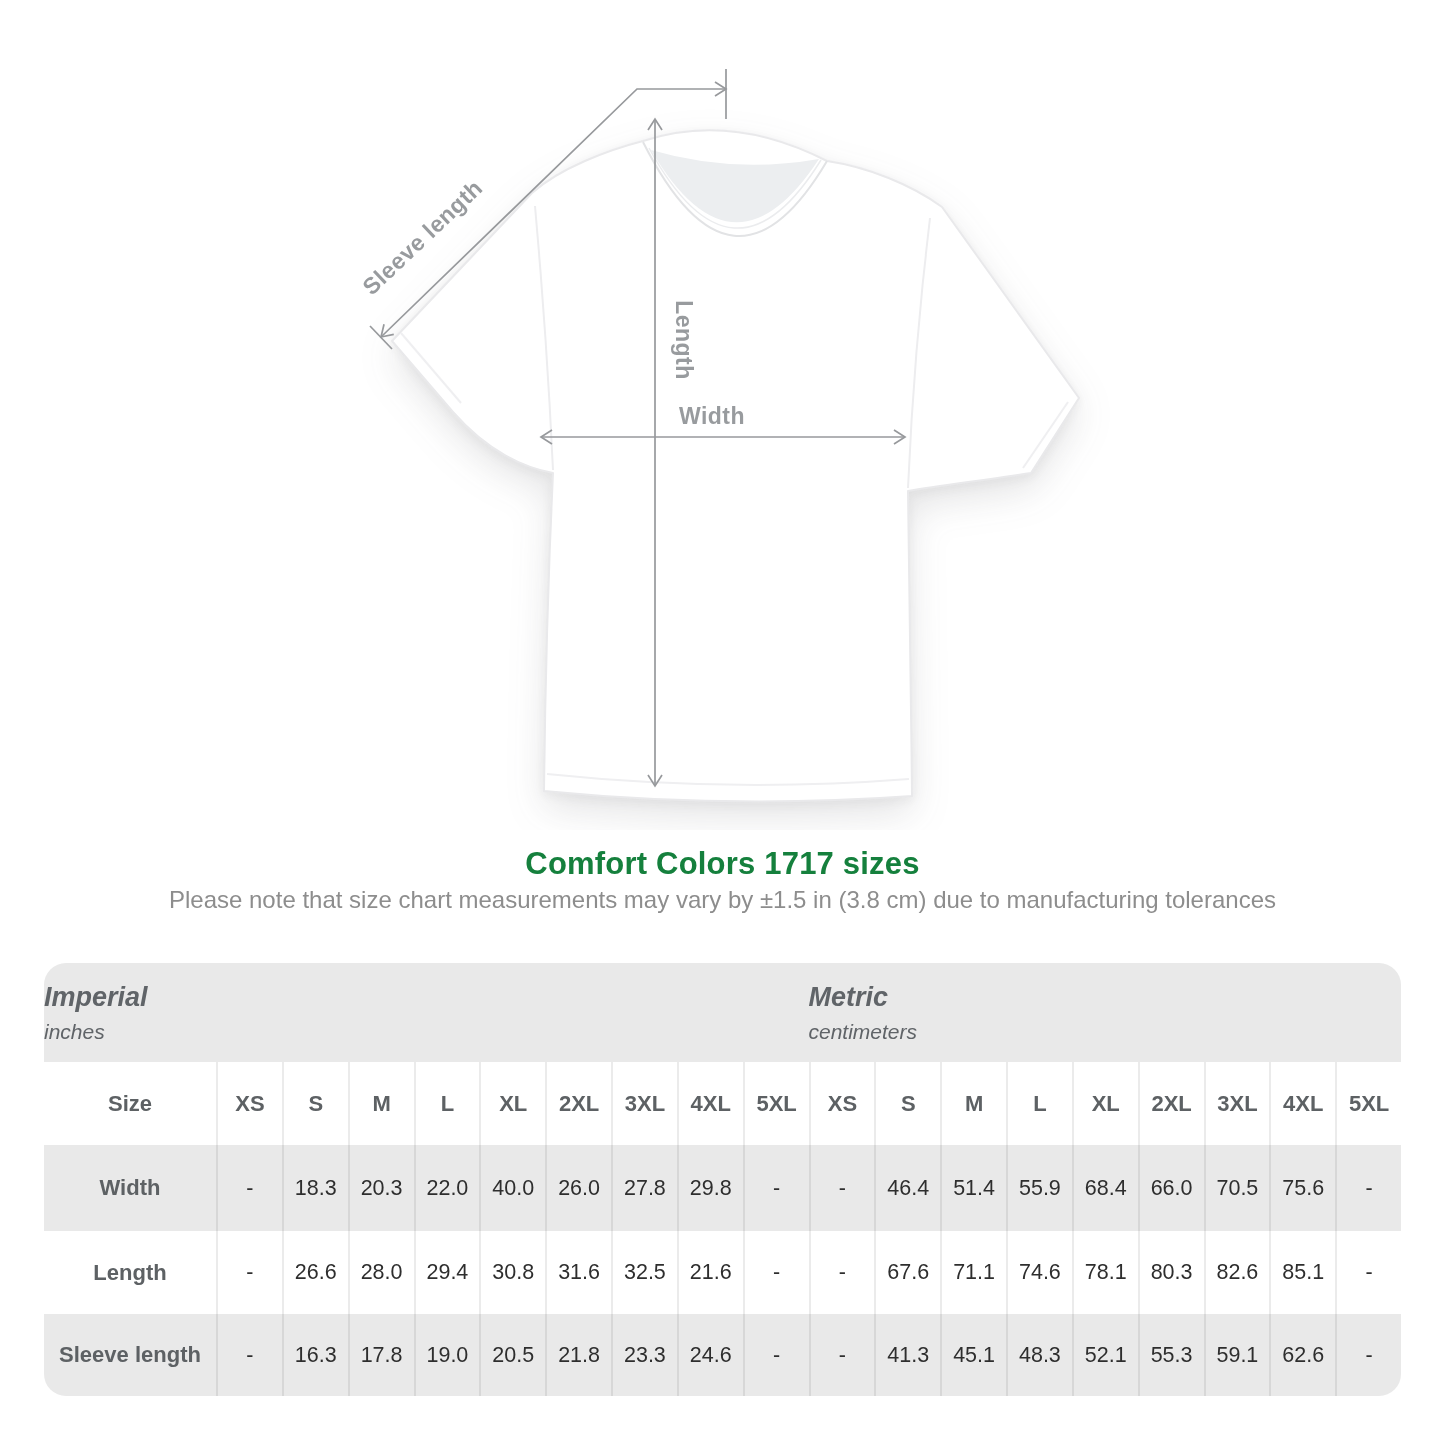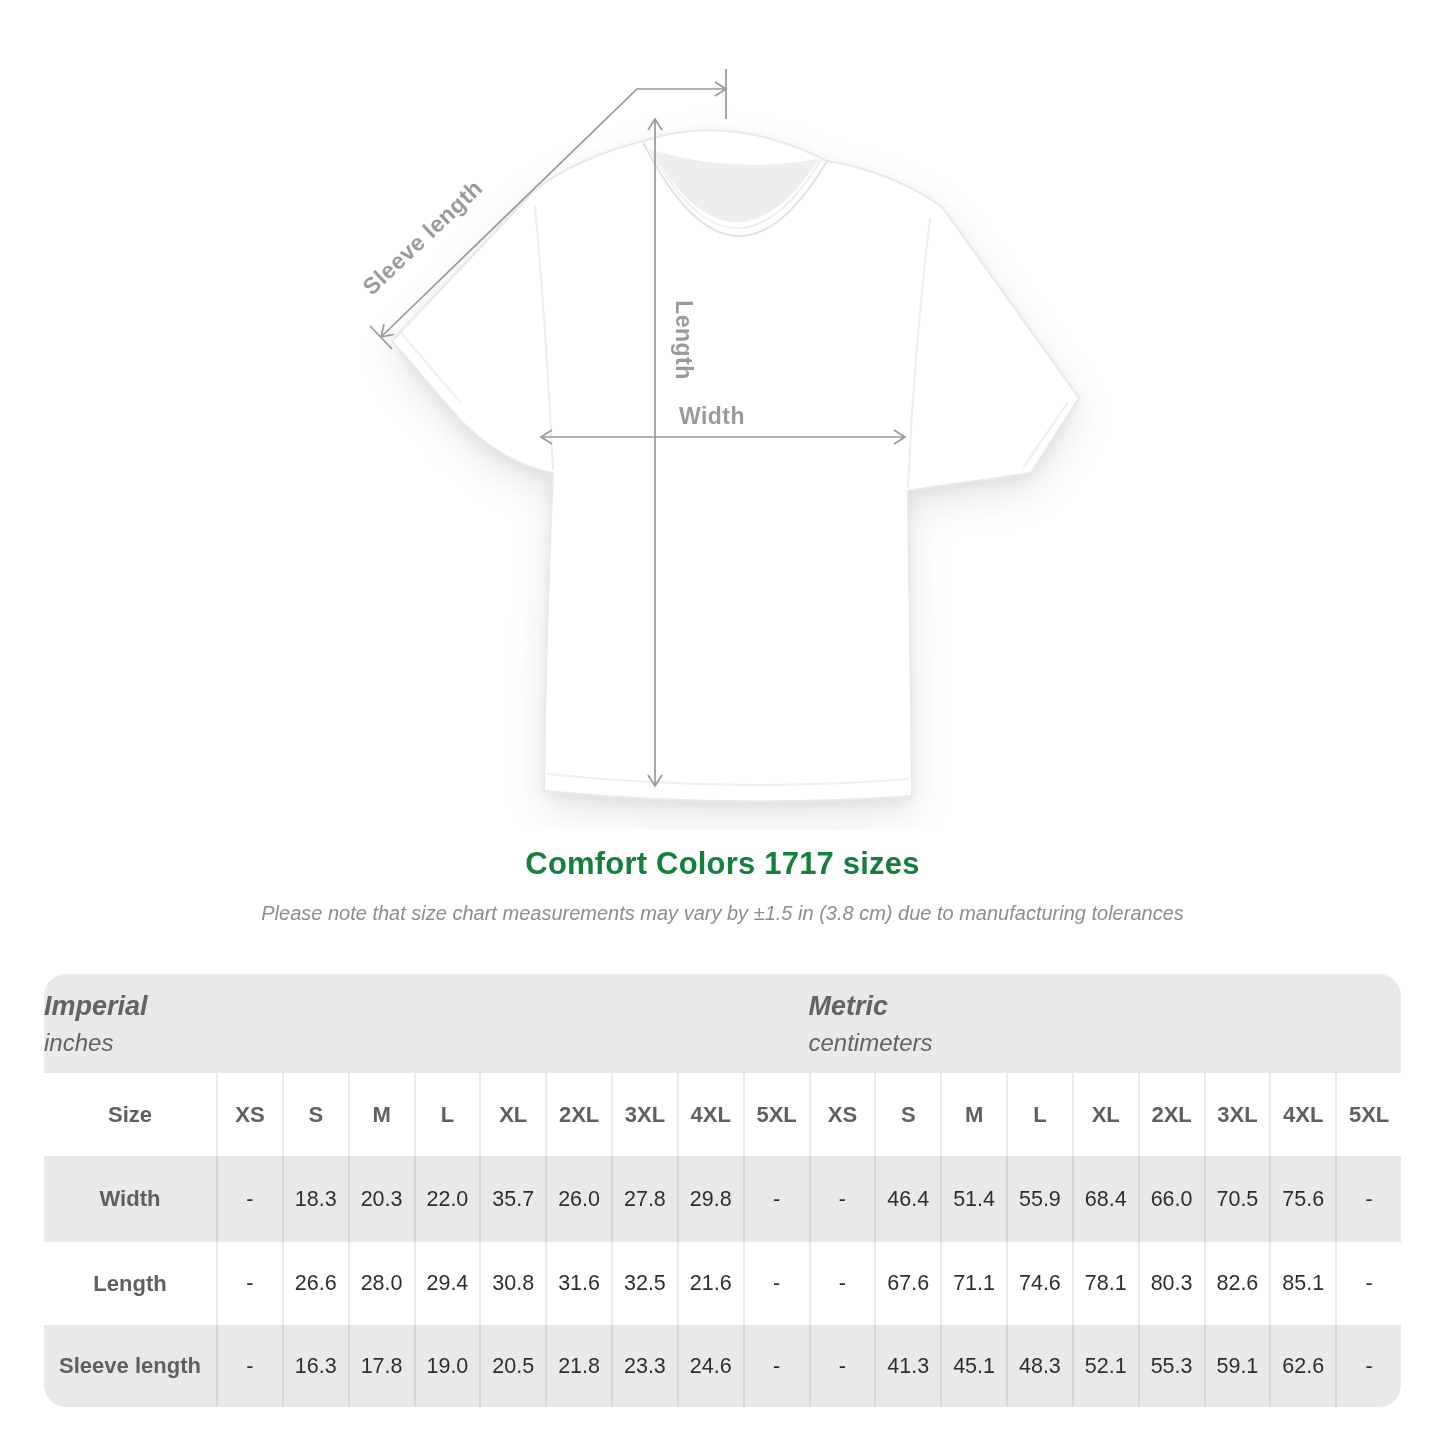--- a/index.html
+++ b/index.html
@@ -14,36 +14,36 @@
   .diagram{display:block;width:1445px;height:830px;}
   .shirt{filter:drop-shadow(0 16px 18px rgba(60,60,70,.13)) drop-shadow(0 3px 5px rgba(60,60,70,.06));}
   .ann-label{font-weight:bold;font-size:23px;fill:#989b9e;letter-spacing:.5px;}
 
   
   .title{
     margin:16px 0 0;text-align:center;
     font-size:31px;font-weight:bold;color:#15803d;letter-spacing:.2px;
   }
   .note{
-    margin:20px 0 0;text-align:center;
-    font-size:20px;font-style:italic;color:#8d8d8d;
+    margin:4px 0 0;text-align:center;
+    font-size:24px;color:#8d8d8d;
   }
 
   
   .tbl{
     width:1357px;margin:49px auto 0;
     display:grid;
     grid-template-columns:172px repeat(18,1fr);
     grid-template-rows:99px 83px 86px 83px 82px;
   }
   .band{background:#e9e9e9;display:flex;flex-direction:column;align-items:flex-start;justify-content:center;}
   .band-left{grid-column:1 / 11;border-radius:22px 0 0 0;}
   .band-right{grid-column:11 / 20;border-radius:0 22px 0 0;}
   .band-title{font-size:27px;font-weight:bold;font-style:italic;color:#606468;}
-  .band-sub{font-size:24px;font-style:italic;color:#606468;margin-top:7px;}
+  .band-sub{font-size:21px;font-style:italic;color:#606468;margin-top:7px;}
 
   .cell{display:flex;align-items:center;justify-content:center;background:#fff;}
   .bl{border-left:2px solid rgba(90,90,90,.12);}
   .hcell{font-size:22px;font-weight:bold;color:#5d6164;}
   .rlabel{font-size:22px;font-weight:bold;color:#5d6164;}
   .val{font-size:21.5px;color:#2e2e2e;}
   .shade{background:#e9e9e9;}
   .blcorner{border-radius:0 0 0 22px;}
   .brcorner{border-radius:0 0 22px 0;}
 </style>
@@ -135,21 +135,21 @@
       <div class="cell hcell bl">XL</div>
       <div class="cell hcell bl">2XL</div>
       <div class="cell hcell bl">3XL</div>
       <div class="cell hcell bl">4XL</div>
       <div class="cell hcell bl">5XL</div>
       <div class="cell rlabel shade">Width</div>
       <div class="cell val bl shade">-</div>
       <div class="cell val bl shade">18.3</div>
       <div class="cell val bl shade">20.3</div>
       <div class="cell val bl shade">22.0</div>
-      <div class="cell val bl shade">35.7</div>
+      <div class="cell val bl shade">40.0</div>
       <div class="cell val bl shade">26.0</div>
       <div class="cell val bl shade">27.8</div>
       <div class="cell val bl shade">29.8</div>
       <div class="cell val bl shade">-</div>
       <div class="cell val bl shade">-</div>
       <div class="cell val bl shade">46.4</div>
       <div class="cell val bl shade">51.4</div>
       <div class="cell val bl shade">55.9</div>
       <div class="cell val bl shade">68.4</div>
       <div class="cell val bl shade">66.0</div>

